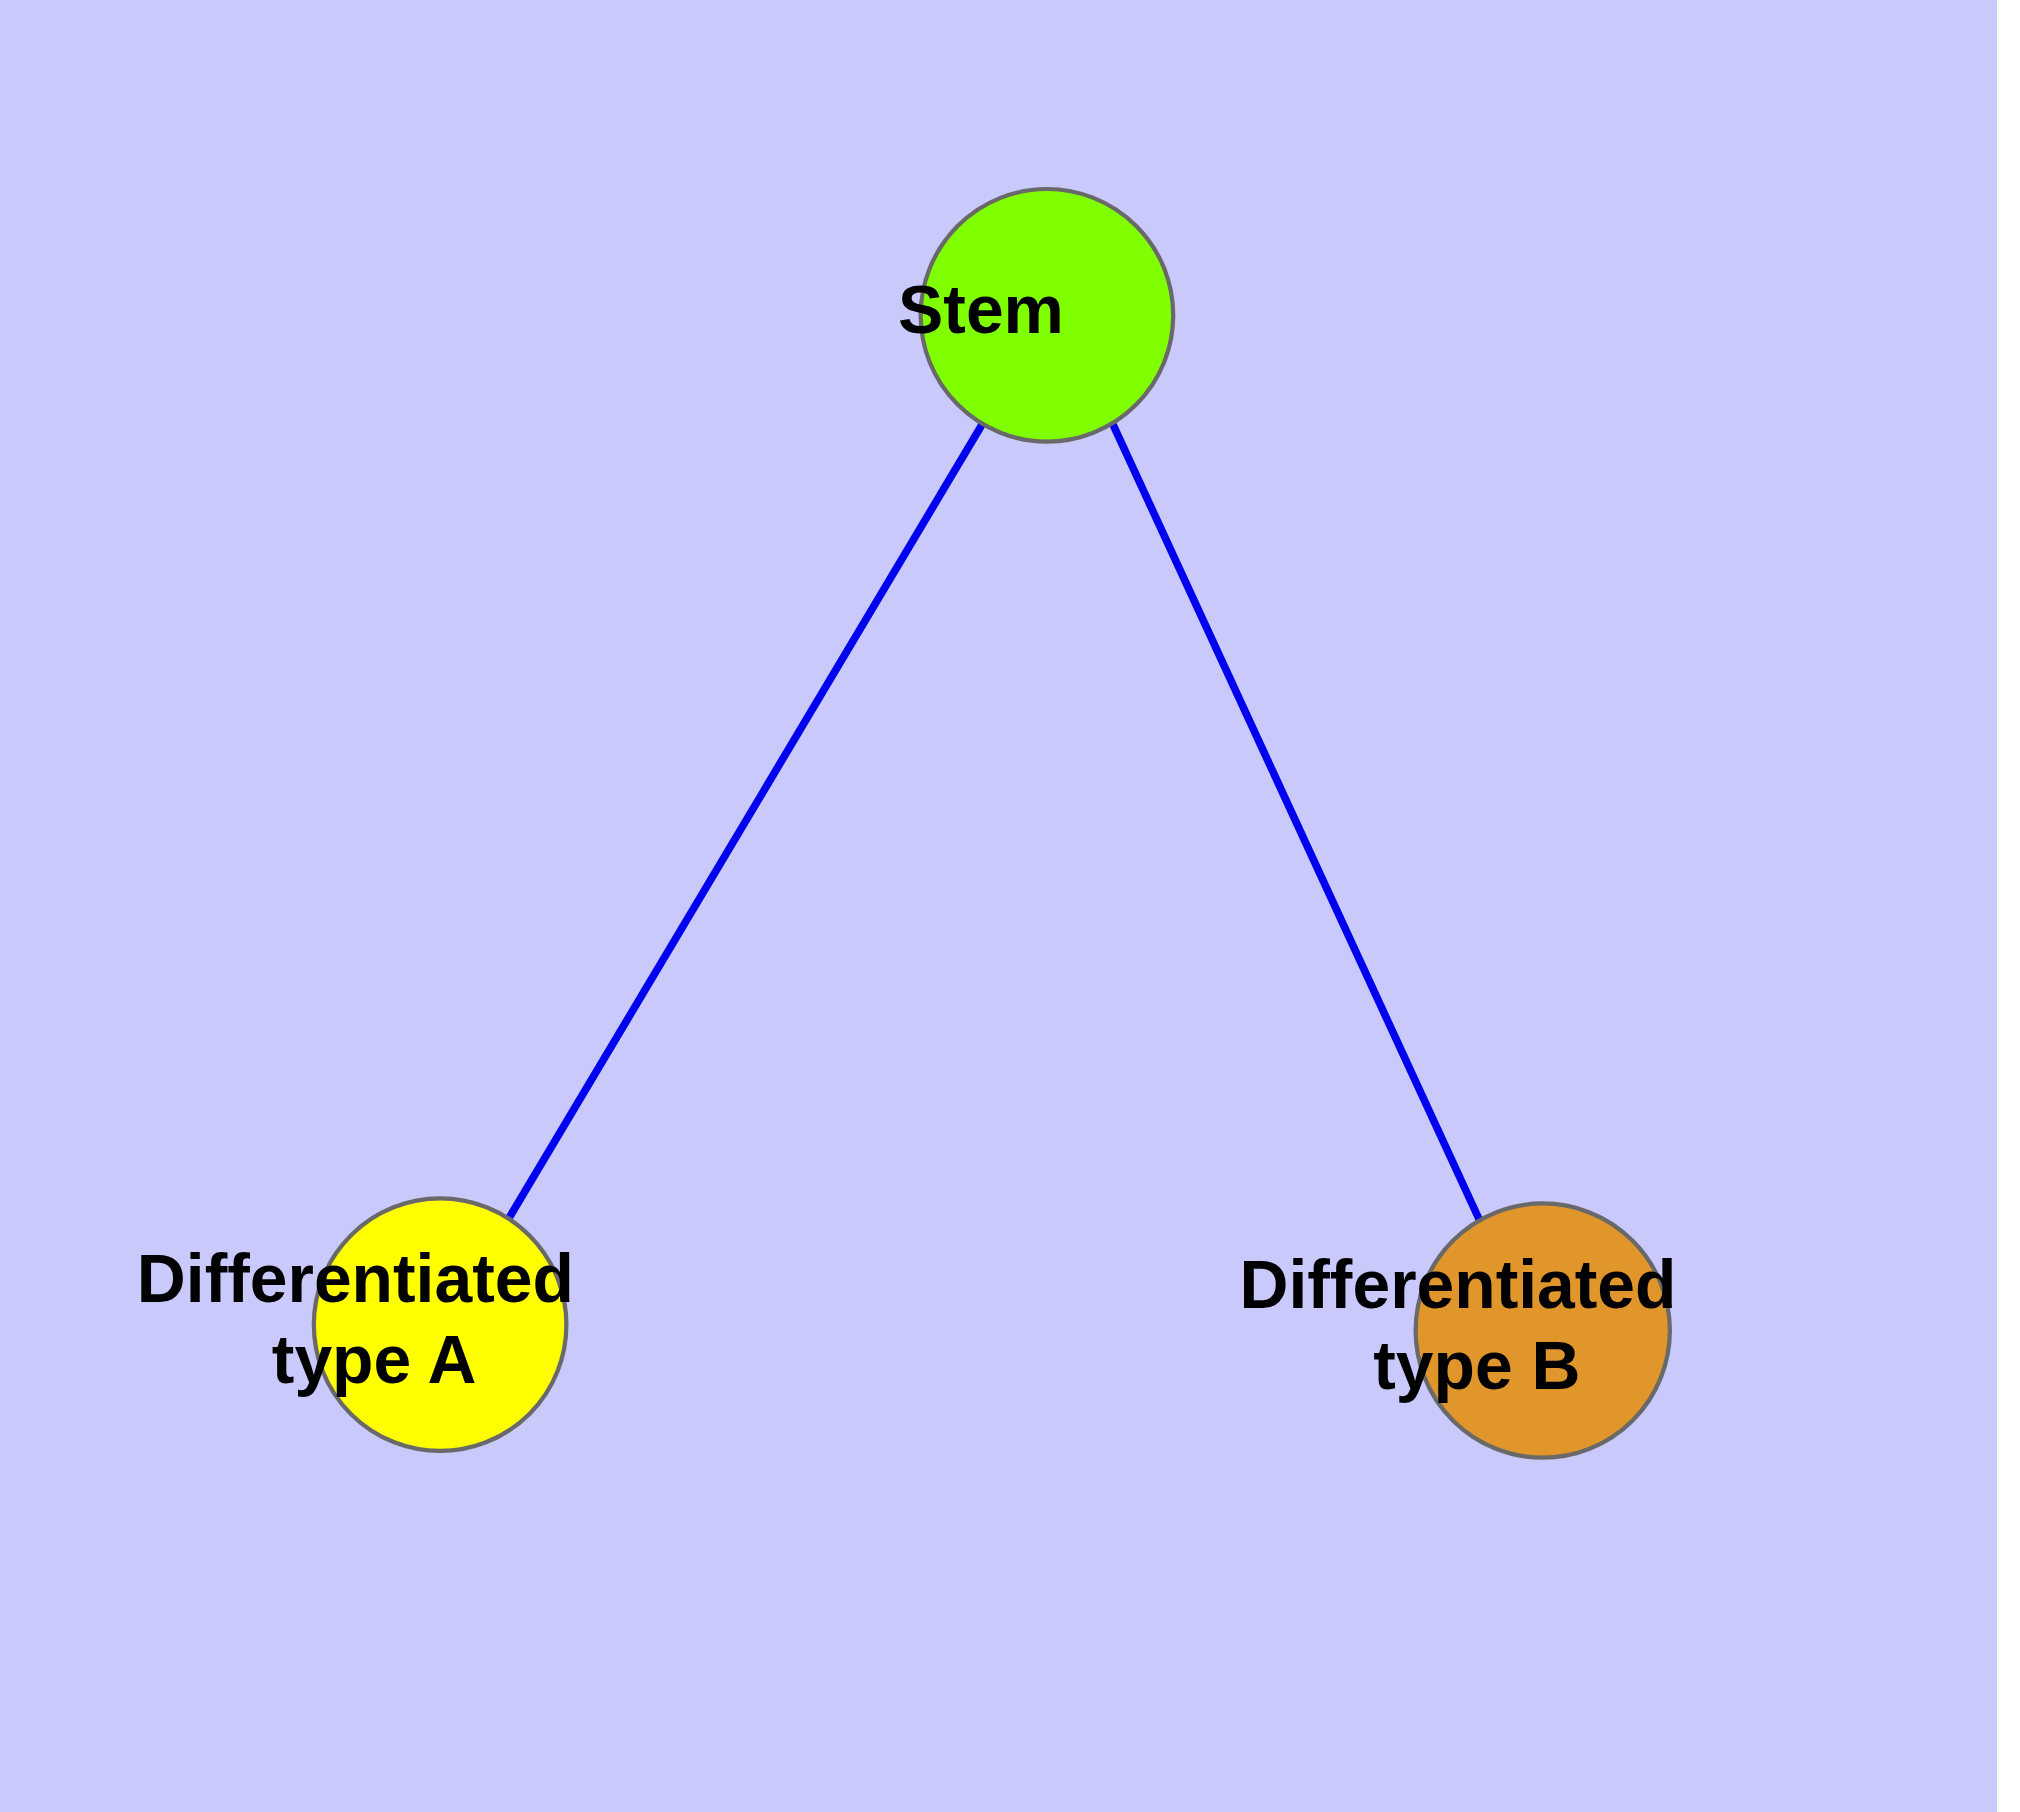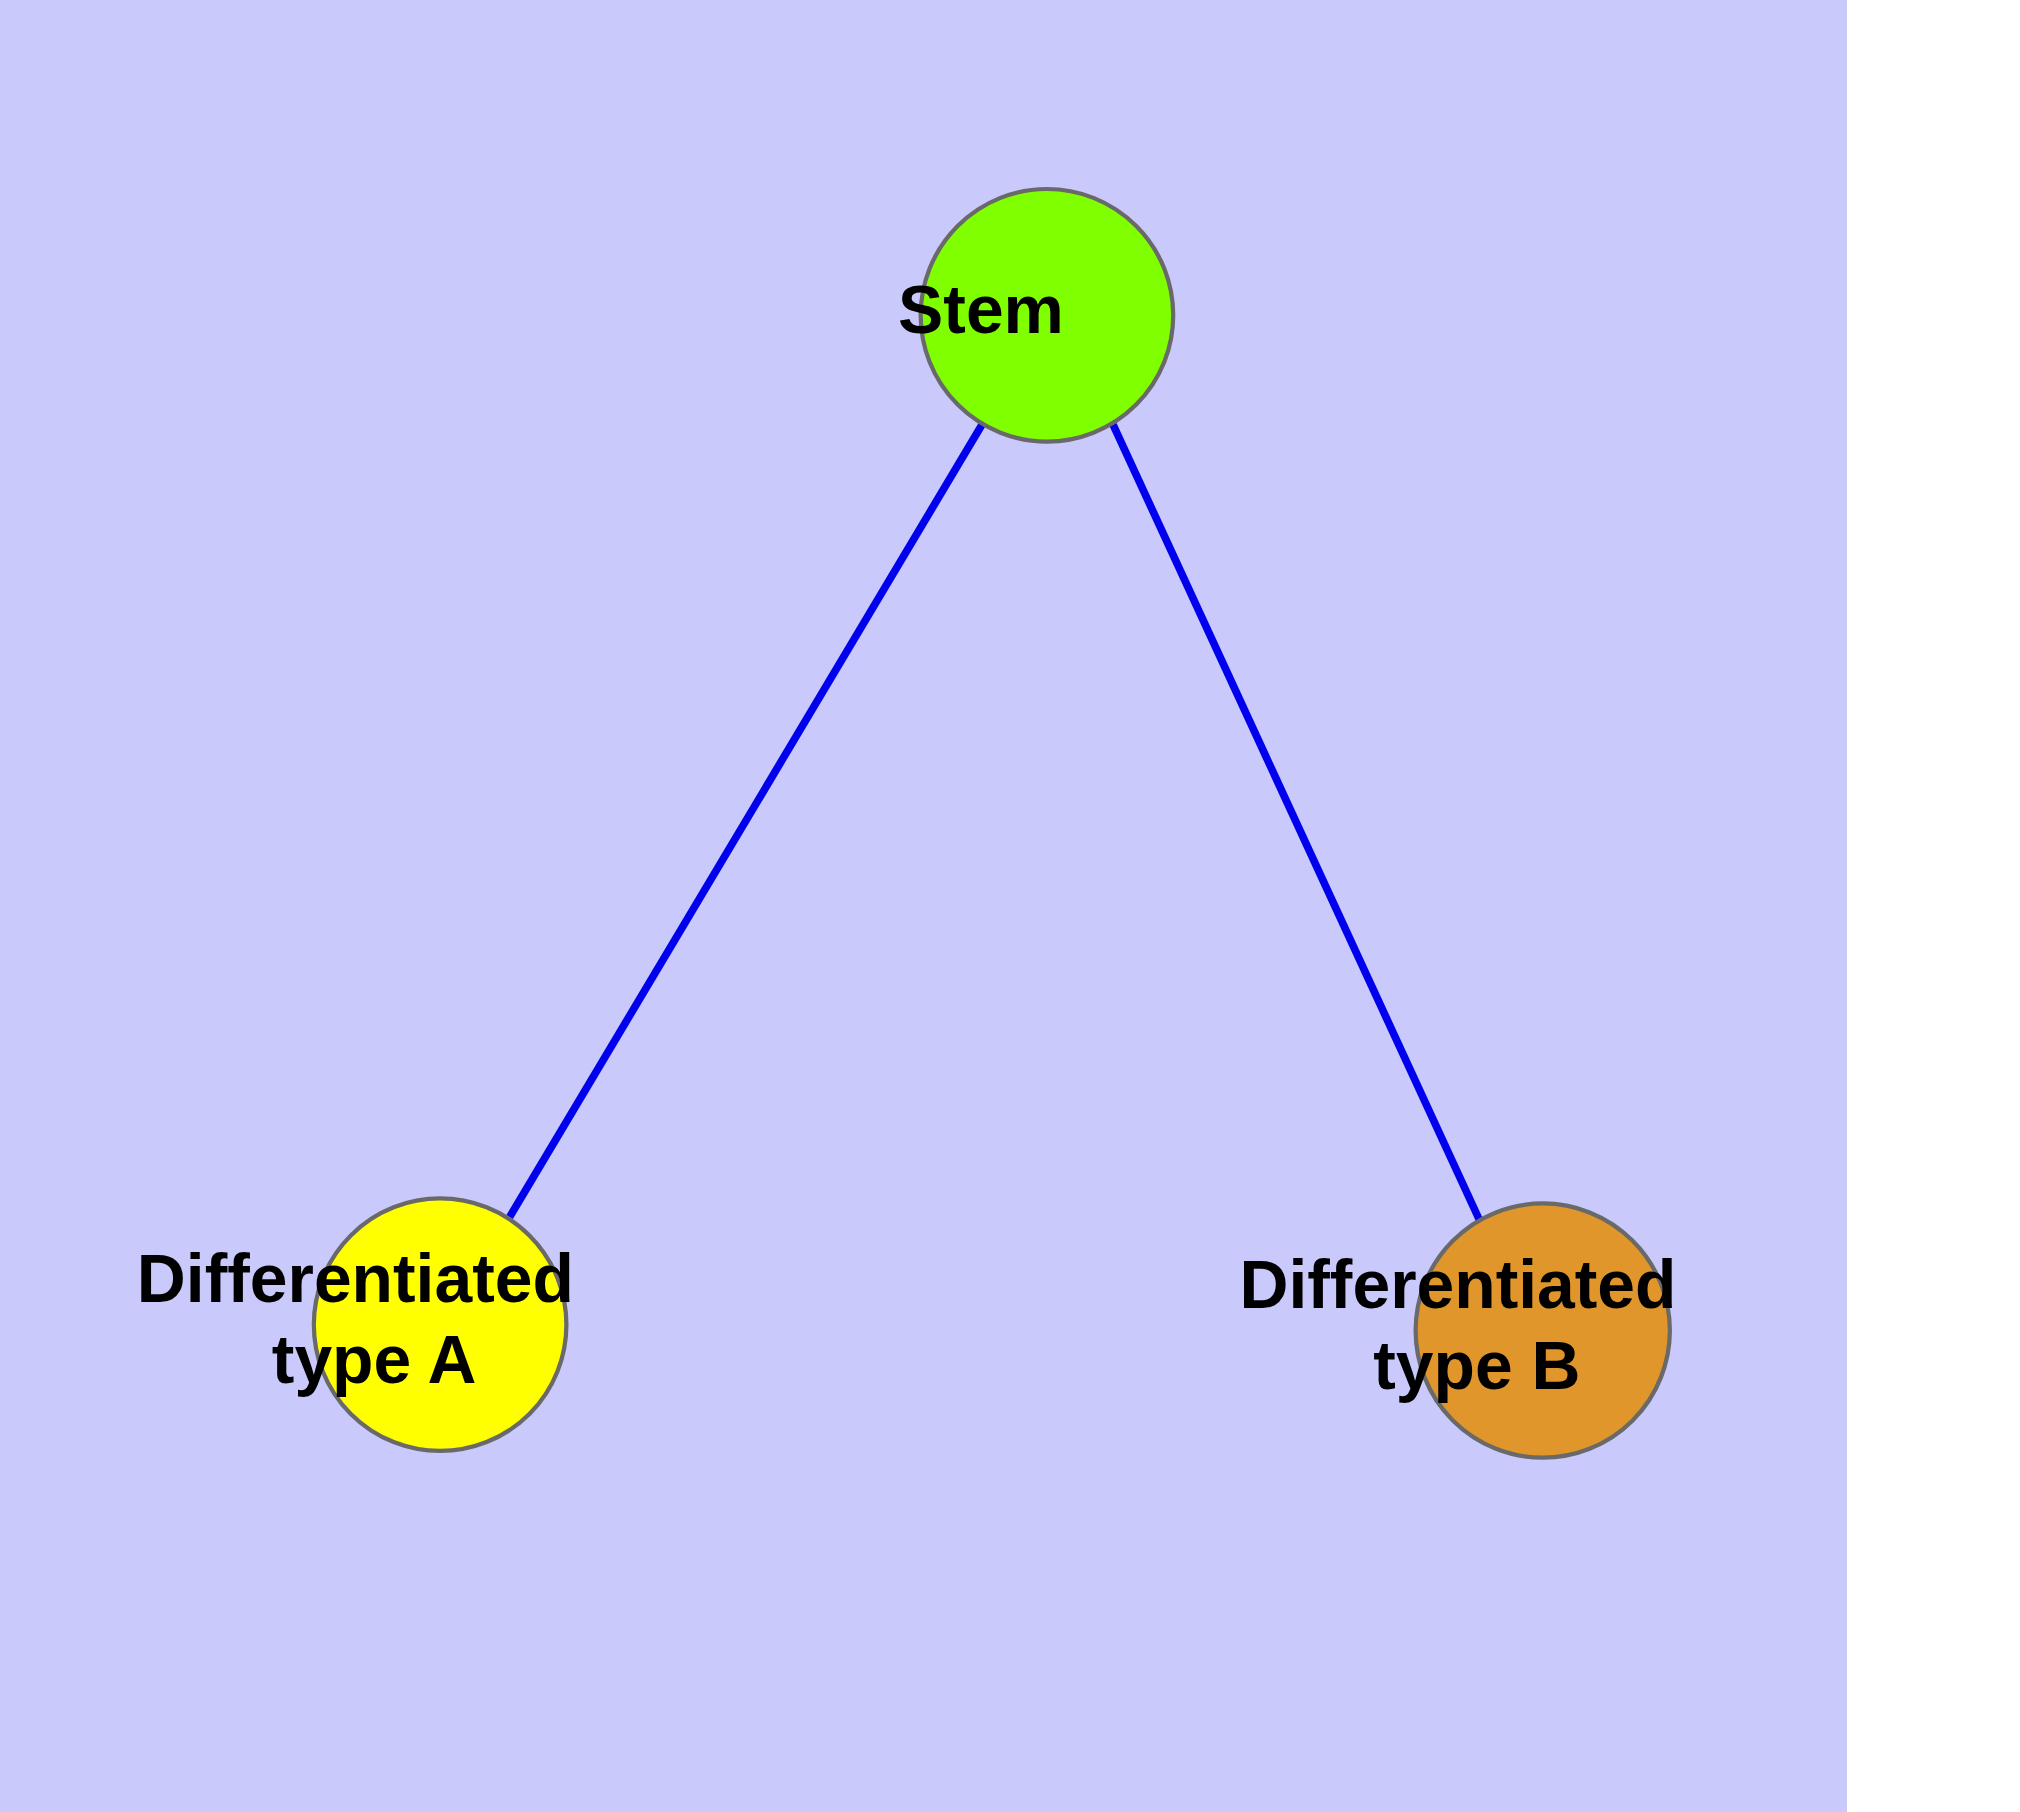--- a/index.html
+++ b/index.html
@@ -31,21 +31,21 @@
     paint-order: normal;
     white-space: pre;
   }
   .edge-line {
     stroke-linecap: butt;
   }
 </style>
 </head>
 <body>
 
-<div id="stage" style="width: 1847px; height: 1812px; background: rgb(201, 201, 251);">
+<div id="stage" style="width: 1997px; height: 1812px; background: rgb(201, 201, 251);">
   <svg id="graph-svg" viewBox="0 0 2384 2138" style="width: 2021px; height: 1812px;">
 
     <g>
       <line class="edge-line" x1="1159" y1="500" x2="601" y2="1436" stroke="#0000ee" stroke-width="9"></line>
       <line class="edge-line" x1="1313" y1="501" x2="1746" y2="1441" stroke="#0000ee" stroke-width="9"></line>
     </g>
 
     <g>
 
       <g>

